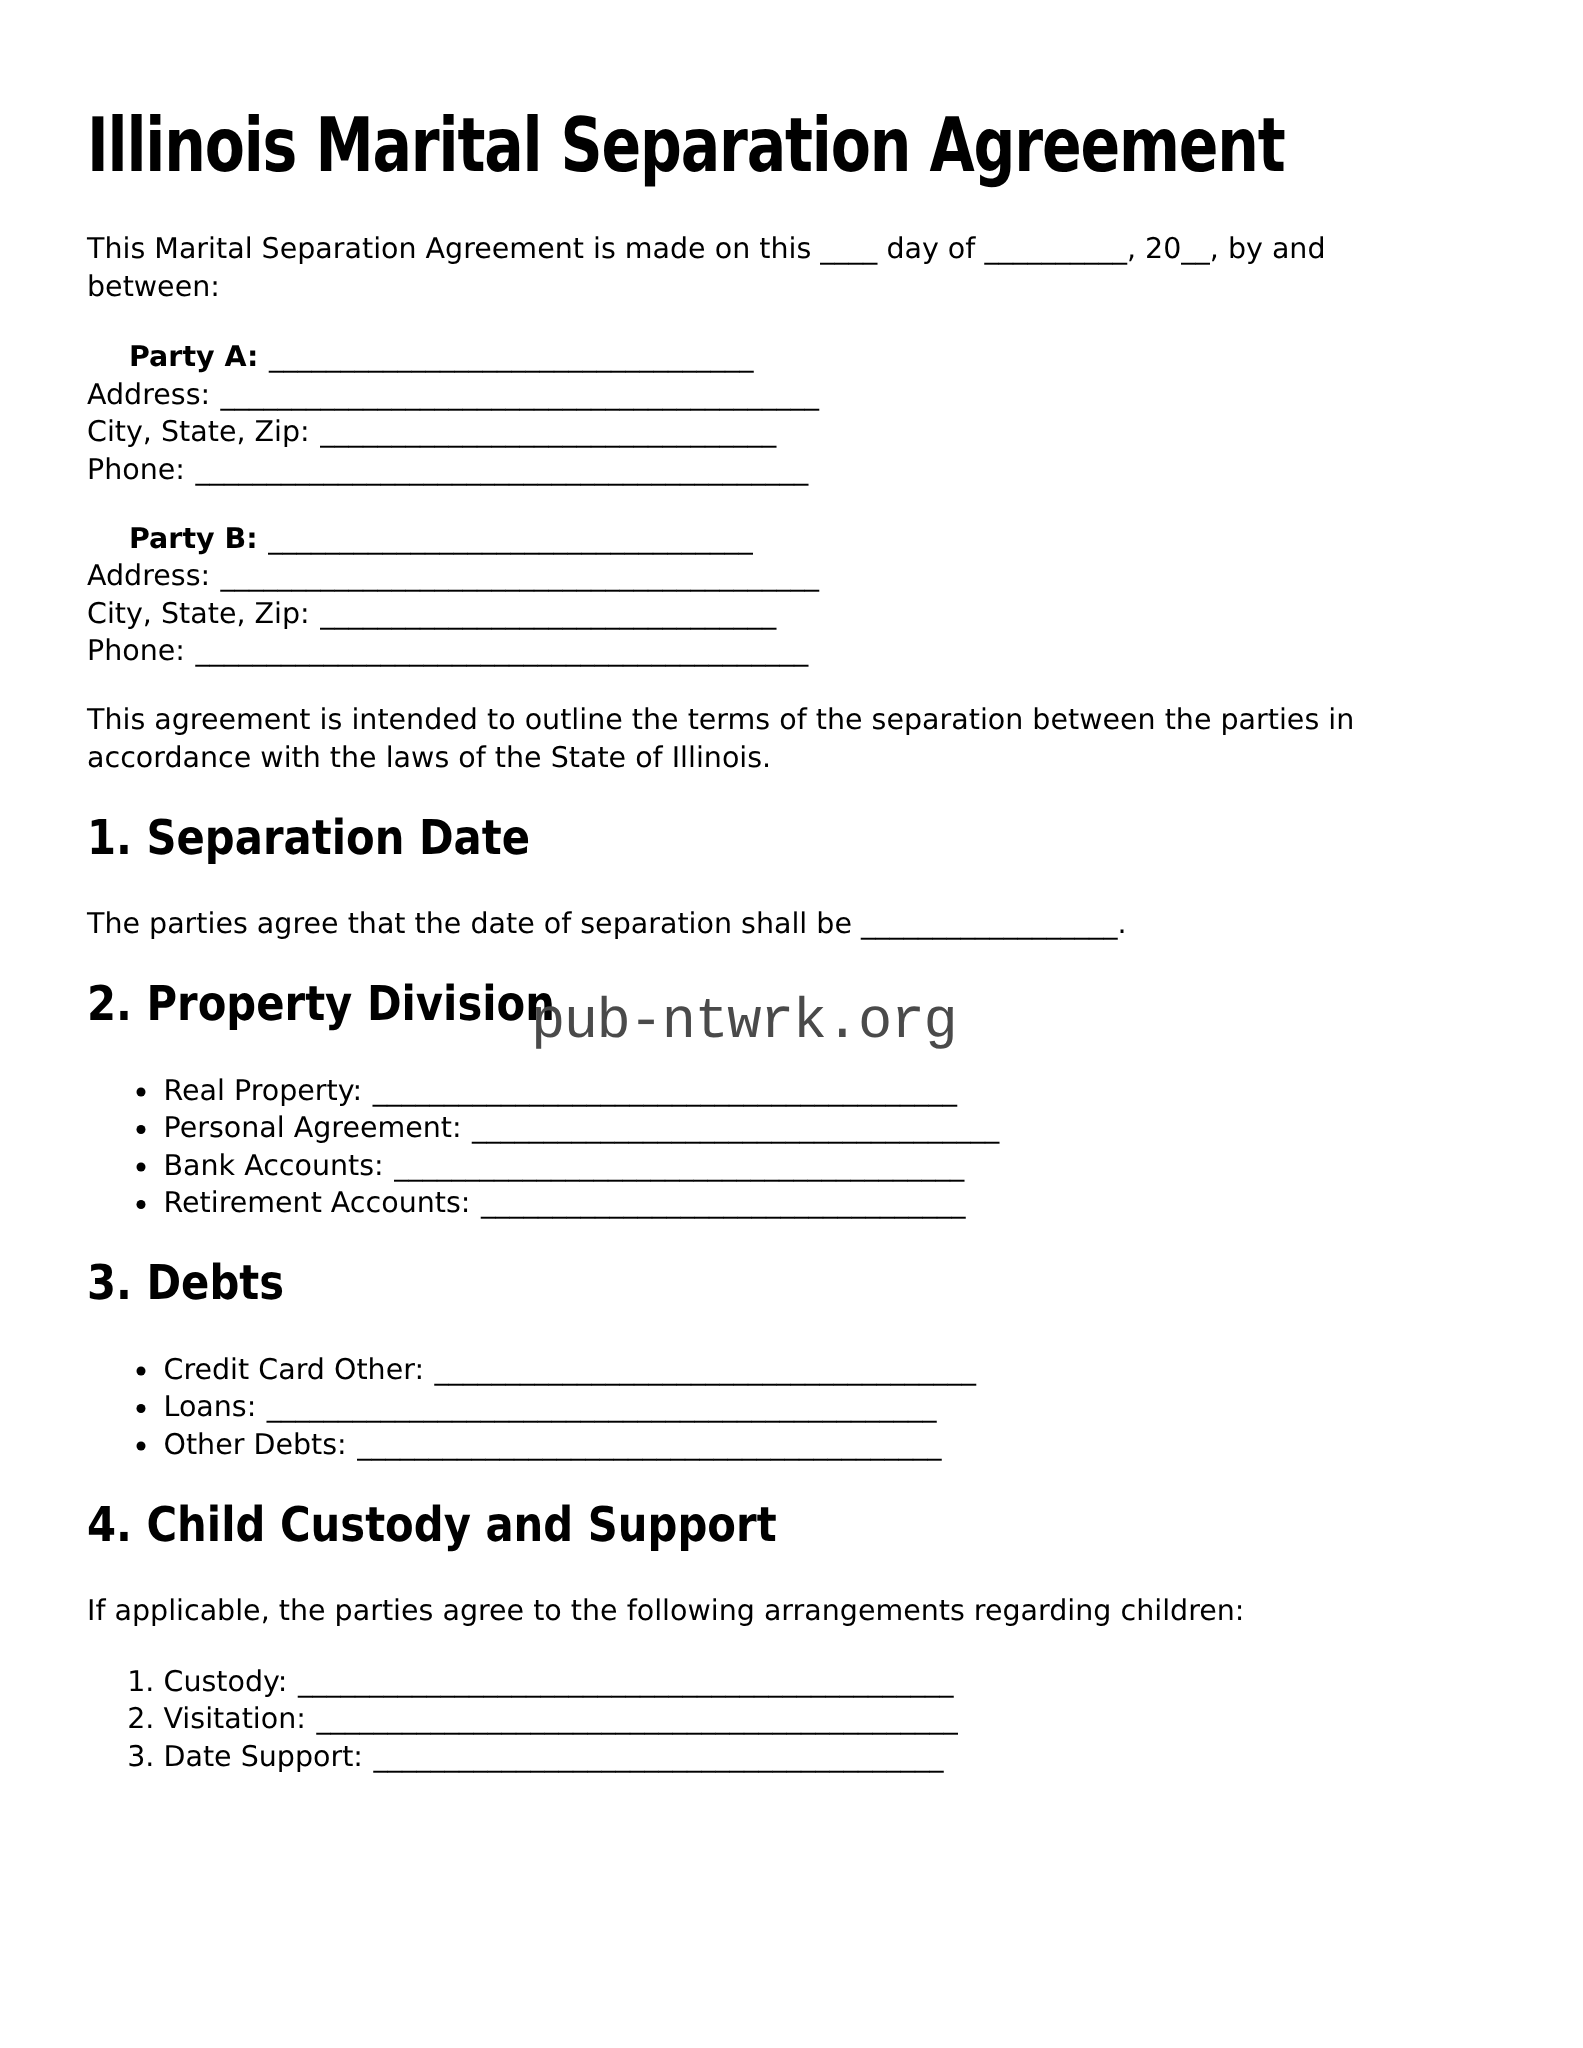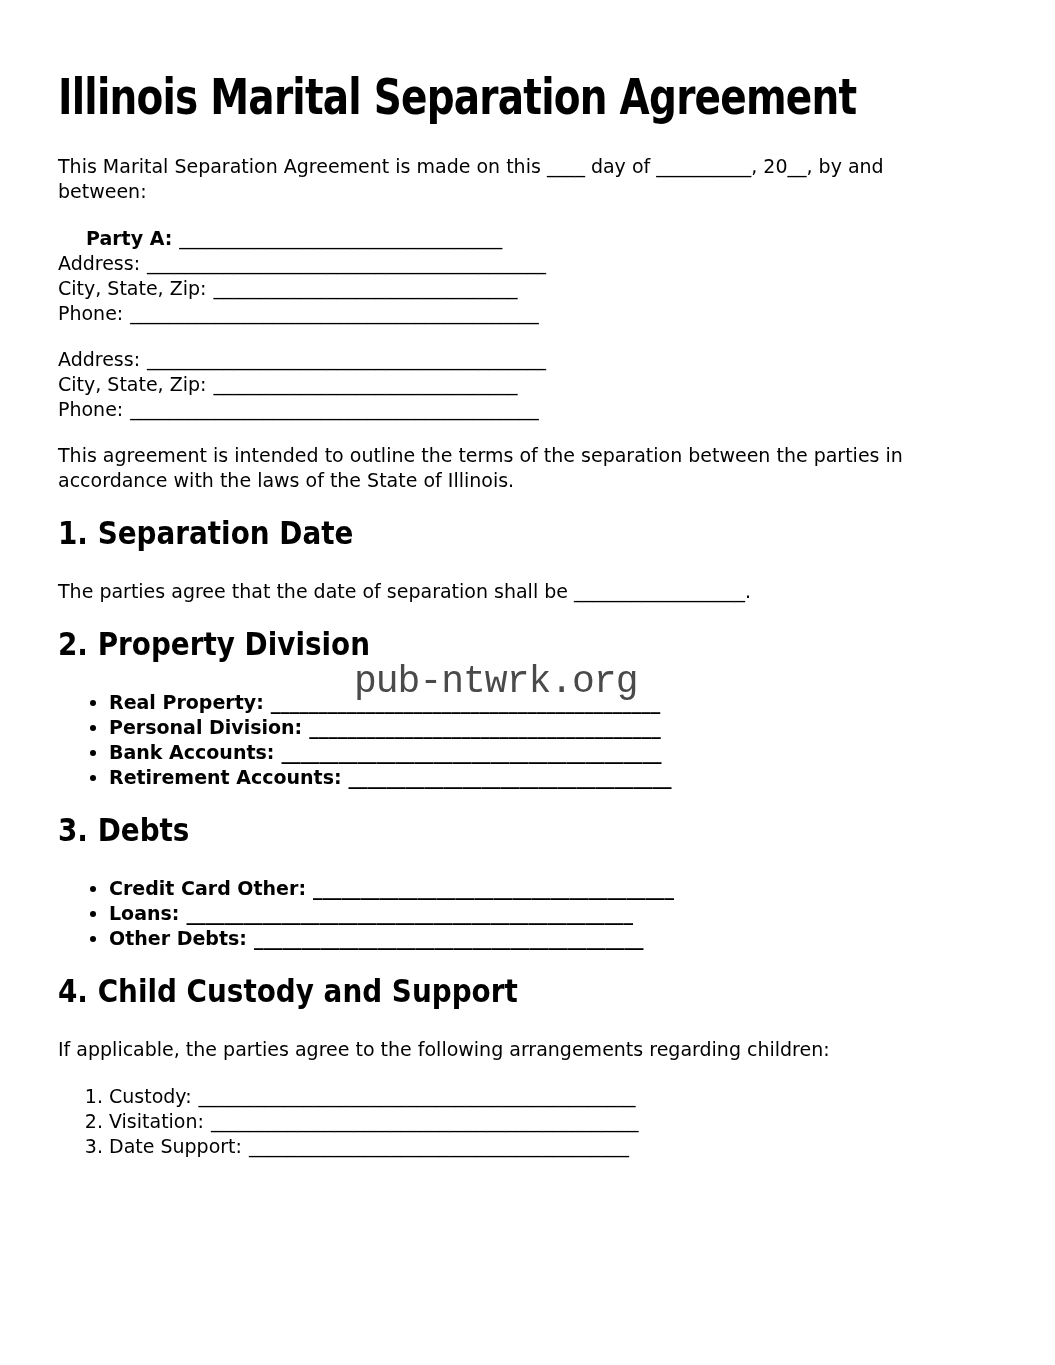--- a/index.html
+++ b/index.html
@@ -61,21 +61,21 @@
     margin-left: 7px;
     white-space: nowrap;
     letter-spacing: 0;
   }
   ul.fields, ol.fields {
     margin: 22px 0 22px 0;
     padding-left: 51px;
     font-size: 19px;
     line-height: 25px;
   }
-  ul.fields { list-style: disc; font-weight: bold; }
+  ul.fields { list-style: disc; }
   ol.fields { list-style: decimal; }
   .watermark {
     position: absolute;
     left: 354px;
     top: 659px;
     font-family: "Liberation Mono", "DejaVu Sans Mono", monospace;
     font-size: 38px;
     line-height: 46px;
     font-weight: 400;
     color: #4a4a4a;
@@ -93,34 +93,35 @@
   <p class="body-text intro"><span>This Marital Separation Agreement is made on this ____ day of __________, 20__, by and</span><br><span>between:</span></p>
 
   <div class="party-block">
     <div class="field-row"><span class="lbl strong">Party A:</span><span class="fill">__________________________________</span></div>
     <div class="field-row"><span class="lbl">Address:</span><span class="fill">__________________________________________</span></div>
     <div class="field-row"><span class="lbl">City, State, Zip:</span><span class="fill">________________________________</span></div>
     <div class="field-row"><span class="lbl">Phone:</span><span class="fill">___________________________________________</span></div>
   </div>
 
   <div class="party-block">
+    <div class="field-row"><span class="lbl strong">Party B:</span><span class="fill">__________________________________</span></div>
     <div class="field-row"><span class="lbl">Address:</span><span class="fill">__________________________________________</span></div>
     <div class="field-row"><span class="lbl">City, State, Zip:</span><span class="fill">________________________________</span></div>
     <div class="field-row"><span class="lbl">Phone:</span><span class="fill">___________________________________________</span></div>
   </div>
 
   <p class="body-text"><span>This agreement is intended to outline the terms of the separation between the parties in</span><br><span>accordance with the laws of the State of Illinois.</span></p>
 
   <h2 class="section-heading">1. Separation Date</h2>
   <p class="body-text">The parties agree that the date of separation shall be __________________.</p>
 
   <h2 class="section-heading">2. Property Division</h2>
   <ul class="fields">
     <li><span class="lbl">Real Property:</span><span class="fill">_________________________________________</span></li>
-    <li><span class="lbl">Personal Division:</span><span class="fill">_____________________________________</span></li>
+    <li><span class="lbl">Personal Agreement:</span><span class="fill">_____________________________________</span></li>
     <li><span class="lbl">Bank Accounts:</span><span class="fill">________________________________________</span></li>
     <li><span class="lbl">Retirement Accounts:</span><span class="fill">__________________________________</span></li>
   </ul>
 
   <h2 class="section-heading">3. Debts</h2>
   <ul class="fields">
     <li><span class="lbl">Credit Card Other:</span><span class="fill">______________________________________</span></li>
     <li><span class="lbl">Loans:</span><span class="fill">_______________________________________________</span></li>
     <li><span class="lbl">Other Debts:</span><span class="fill">_________________________________________</span></li>
   </ul>

